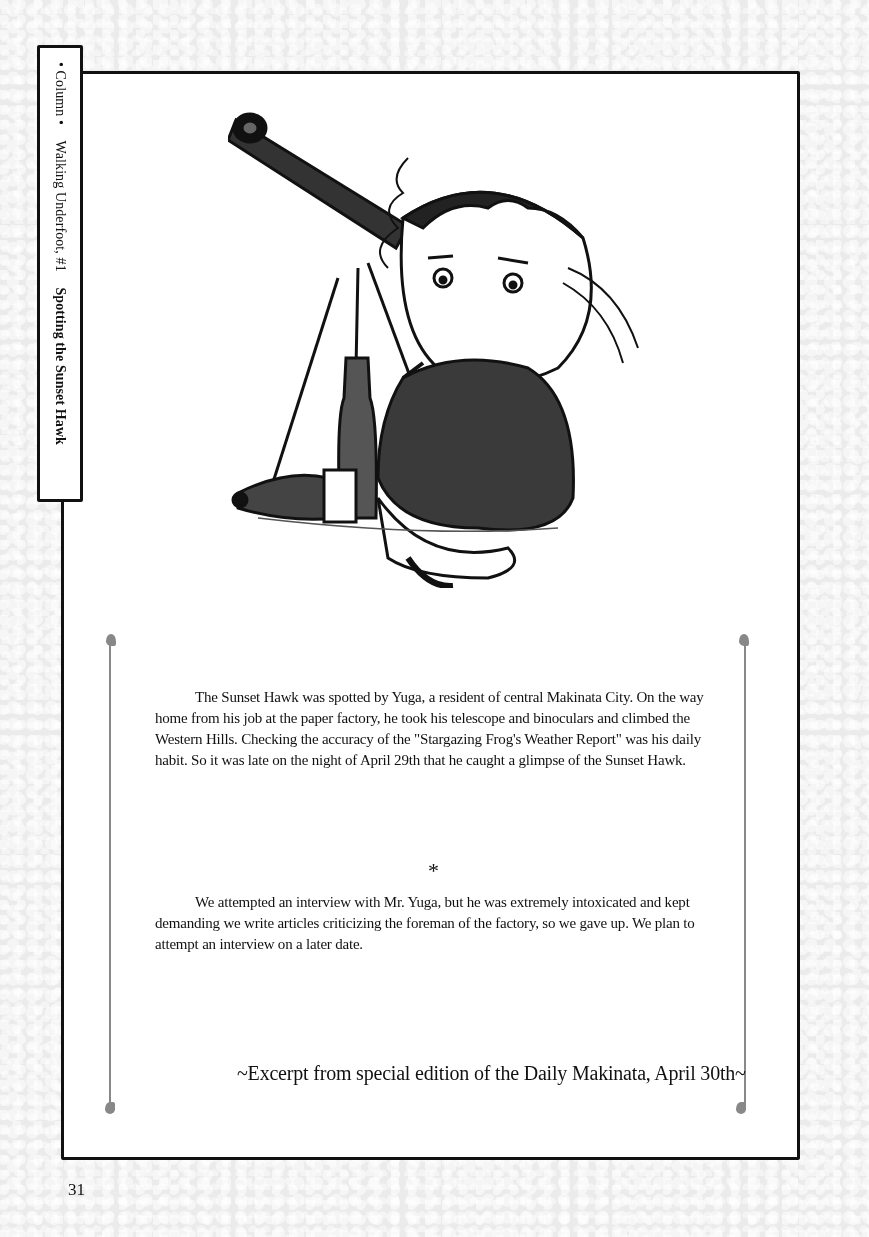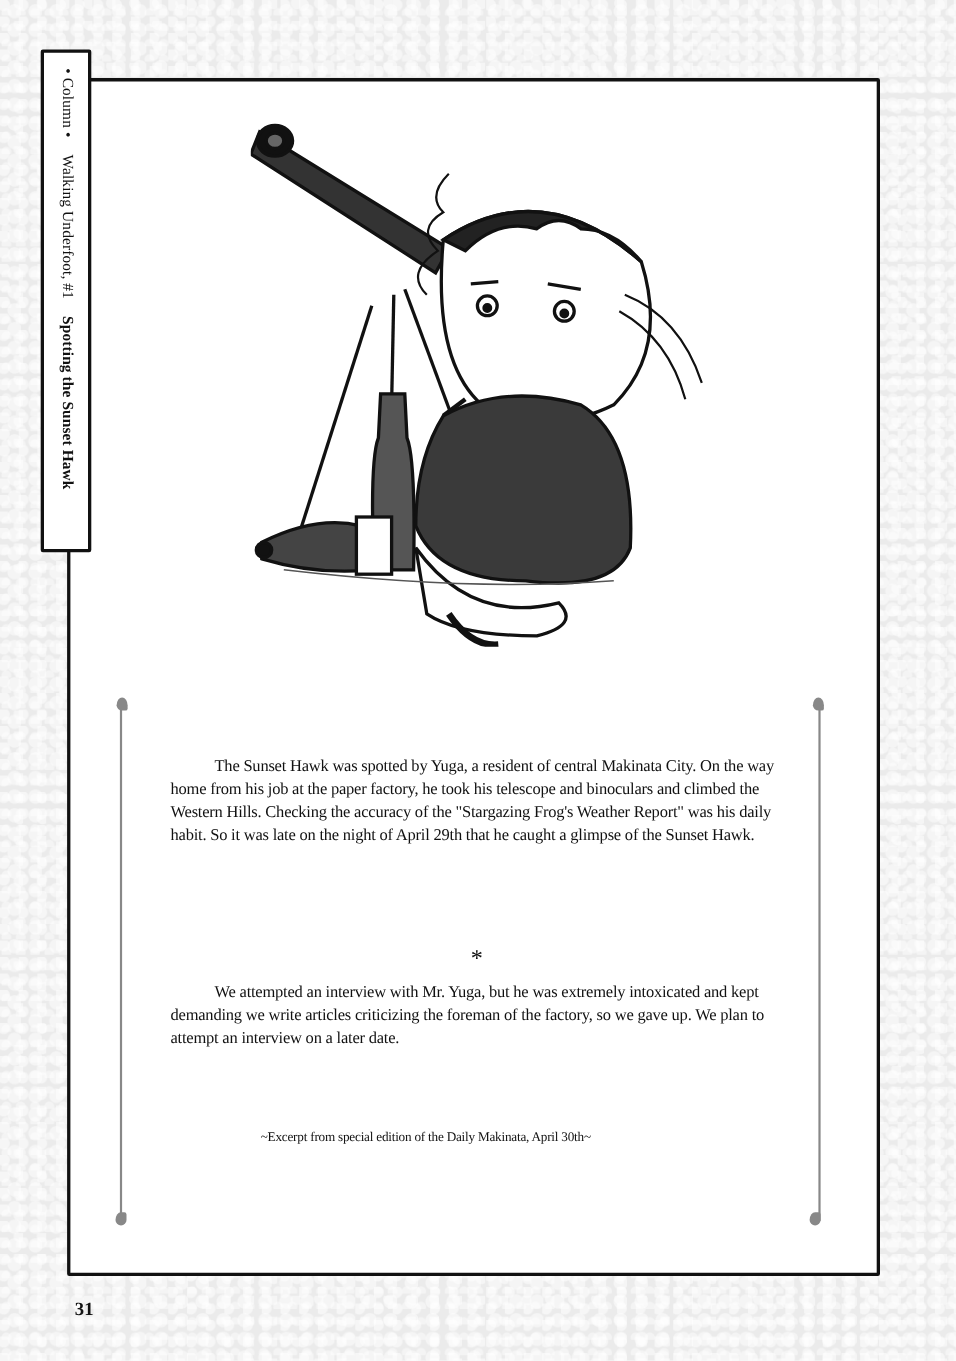--- a/index.html
+++ b/index.html
@@ -52,25 +52,25 @@
     position: absolute; left: 155px; width: 580px;
     font-size: 15px; line-height: 21px; letter-spacing: -0.2px;
   }
   .p1 { top: 687px; }
   .p2 { top: 892px; }
   .indent { display: inline-block; width: 40px; }
   .asterisk {
     position: absolute; left: 428px; top: 858px; font-size: 22px;
   }
   .signoff {
-    position: absolute; left: 237px; top: 1026px; font-size: 12px;
+    position: absolute; left: 237px; top: 1062px; font-size: 20px;
     letter-spacing: -0.2px;
   }
   .page-num {
-    position: absolute; left: 68px; top: 1180px; font-size: 17px; font-weight: bold;
+    position: absolute; left: 68px; top: 1180px; font-size: 17px; font-weight: normal;
   }
 </style>
 </head>
 <body>
 
 <div class="frame"></div>
 
 <div class="tab">
   <div class="tab-text">
     <span>• Column •</span><span class="sp"></span>

